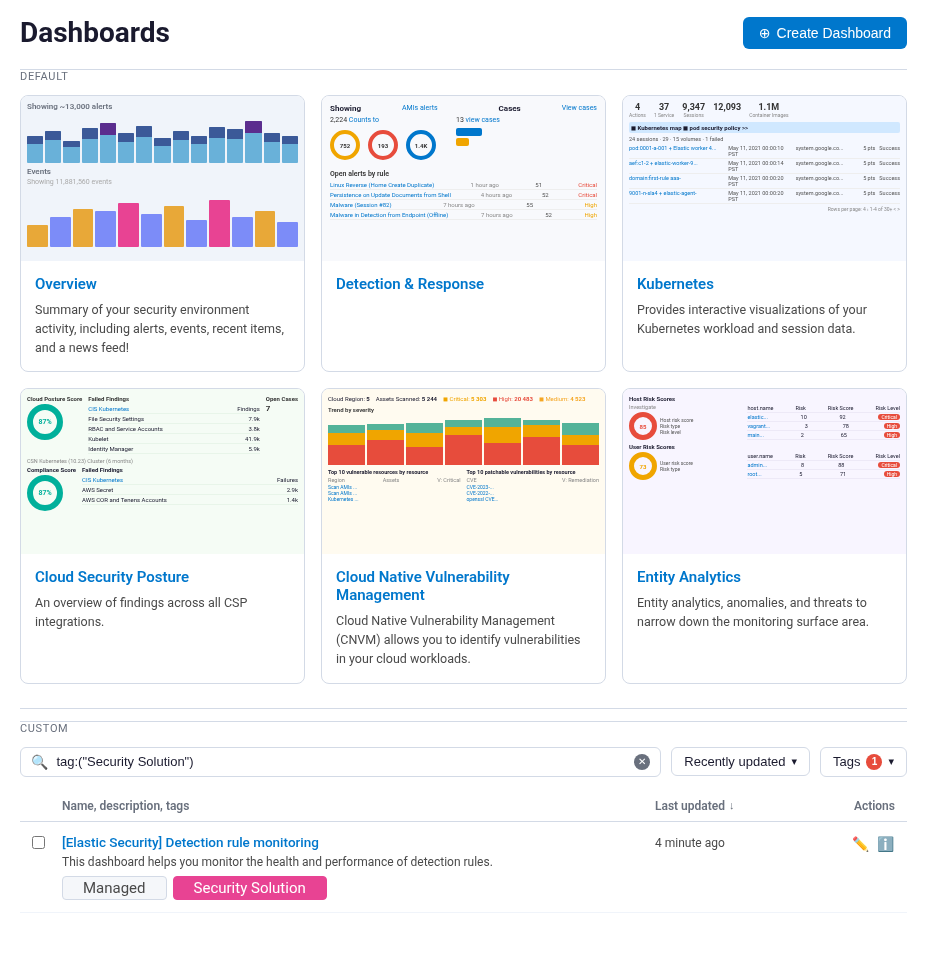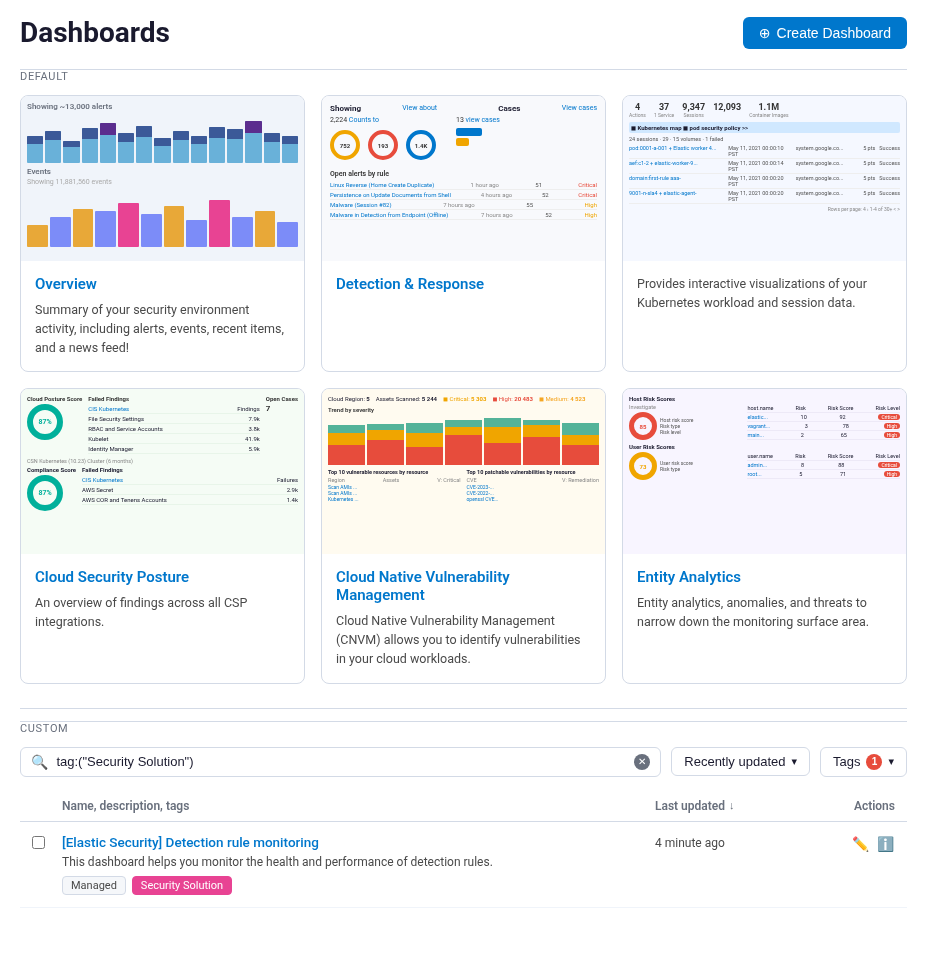--- a/index.html
+++ b/index.html
@@ -394,22 +394,22 @@
       line-height: 1.4;
     }
     .tags-row {
       display: flex;
       gap: 6px;
       flex-wrap: wrap;
     }
     .tag {
       border: 1px solid #d3dae6;
       border-radius: 4px;
-      padding: 2px 8px;
-      font-size: 11px;
+      padding: 2px 20px;
+      font-size: 15px;
       color: #4a4a4a;
       background: #f5f7fa;
     }
     .tag.pink {
       background: #e84393;
       color: #fff;
       border-color: #e84393;
     }
     .action-icon {
       color: #69707d;
@@ -508,21 +508,21 @@
       <div class="card-content">
         <div class="card-title">Overview</div>
         <div class="card-desc">Summary of your security environment activity, including alerts, events, recent items, and a news feed!</div>
       </div>
     </div>
 
     <div class="dashboard-card">
       <div class="card-preview preview-detection">
         <div class="det-row">
           <span style="font-weight:700;font-size:8px">Showing</span>
-          <span style="font-size:7px;color:#0077cc">View about</span>
+          <span style="font-size:7px;color:#0077cc">AMIs alerts</span>
           <span style="font-weight:700;font-size:8px;margin-left:20px">Cases</span>
           <span style="font-size:7px;color:#0077cc">View cases</span>
         </div>
         <div style="display:flex; gap:10px; margin-bottom:4px">
           <div>
             <div style="font-size:7px;color:#333">2,224 <span style="color:#0077cc">Counts to</span></div>
             <div class="det-circles">
               <div class="det-circle orange">
                   <span>752</span>
                 </div>
@@ -623,20 +623,21 @@
         <div class="kube-table-row">
             <span style="color:#0077cc;flex:3">9001-n-sla4 + elastic-agent-</span>
             <span style="flex:2">May 11, 2021 00:00:20 PST</span>
             <span style="flex:2">system.google.co...</span>
             <span>5 pts</span>
             <span>Success</span>
           </div>
         <div style="font-size:5px;color:#888;margin-top:2px;text-align:right">Rows per page: 4 › 1-4 of 30+  &lt; &gt;</div>
       </div>
       <div class="card-content">
+        <div class="card-title">Kubernetes</div>
         <div class="card-desc">Provides interactive visualizations of your Kubernetes workload and session data.</div>
       </div>
     </div>
 
     <div class="dashboard-card">
       <div class="card-preview preview-csp">
         <div style="display:flex; gap:6px; margin-bottom:4px">
           <div>
             <div style="font-size:6px;font-weight:700;color:#333;margin-bottom:2px">Cloud Posture Score</div>
             <div class="csp-donut">87%</div>

